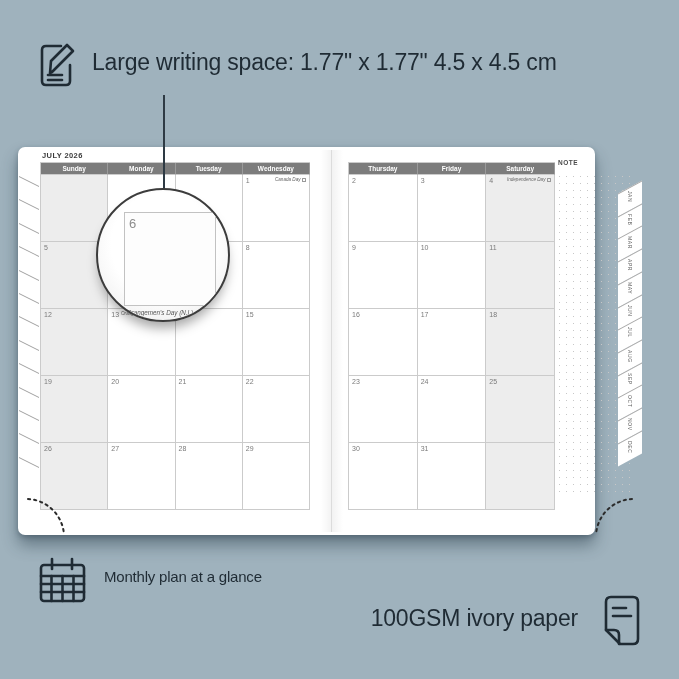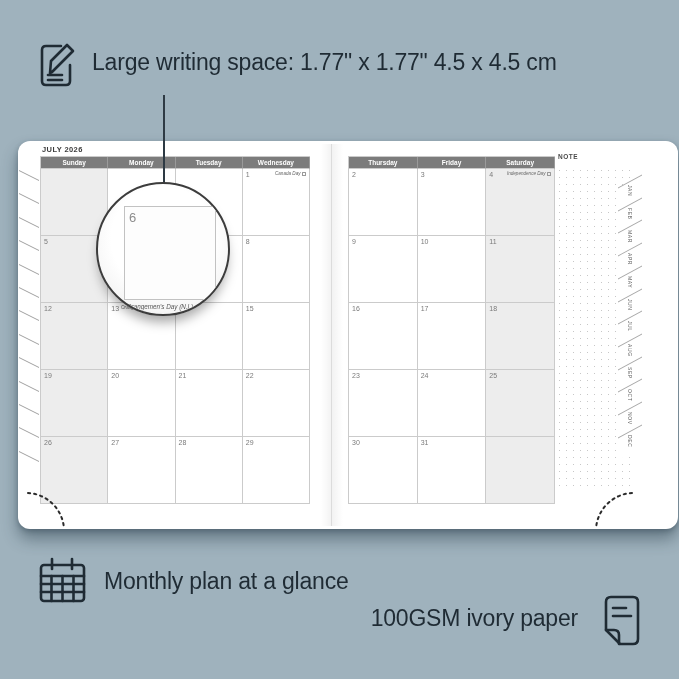--- a/index.html
+++ b/index.html
@@ -10,21 +10,21 @@
   *{margin:0;padding:0;box-sizing:border-box;}
   html,body{width:679px;height:679px;}
   body{background:var(--bg);font-family:"Liberation Sans",sans-serif;position:relative;overflow:hidden;color:var(--ink);}
   .abs{position:absolute;}
 
   
   .callout-top-text{left:92px;top:49px;font-size:23px;font-weight:500;letter-spacing:-0.2px;white-space:nowrap;}
   .leader{left:163px;top:95px;width:2px;height:96px;background:#2E3A44;z-index:6;}
 
   
-  .page{left:18px;top:141px;width:660px;height:388px;background:var(--page);border-radius:12px;
+  .page{left:18px;top:147px;width:577px;height:388px;background:var(--page);border-radius:7px;
         box-shadow:0 10px 16px rgba(30,50,65,.45),0 2px 5px rgba(30,50,65,.3);}
   .month-title{left:24px;top:4px;font-size:7.5px;font-weight:bold;color:#3A3A3A;letter-spacing:.4px;}
   .spine{left:313px;top:3px;width:1px;height:382px;background:#DCDCDC;}
   .spine-sh{left:303px;top:3px;width:22px;height:382px;background:linear-gradient(to right,rgba(0,0,0,0),rgba(0,0,0,.05) 50%,rgba(0,0,0,0));}
 
   .grid{display:grid;grid-template-rows:12px repeat(5,1fr);border-top:1px solid var(--line);border-left:1px solid var(--line);}
   .grid-left{left:22px;top:15px;width:270px;height:348px;grid-template-columns:repeat(4,1fr);}
   .grid-right{left:330px;top:15px;width:207px;height:348px;grid-template-columns:repeat(3,1fr);}
   .h{background:var(--headerbar);color:#fff;font-size:6.5px;font-weight:bold;display:flex;align-items:center;justify-content:center;
      border-right:1px solid #9A9A9A;border-bottom:1px solid var(--line);}
@@ -53,21 +53,21 @@
        background:radial-gradient(circle at 50% 42%,#ffffff 52%,#F5F5F5 74%,#E3E3E3 100%);
        box-shadow:0 9px 12px -3px rgba(0,0,0,.35);overflow:hidden;z-index:7;}
   .mag-cell{left:26px;top:22px;width:92px;height:94px;border:1.5px solid #C2C2C2;background:#FDFDFD;}
   .mag-d{font-size:13px;color:#8C8C8C;}
   .mag-hol{left:0;right:0;top:119px;display:flex;justify-content:center;align-items:center;gap:2px;
            font-size:6.3px;color:#555;}
 
   .arc{overflow:visible;}
 
   
-  .callout-monthly{left:104px;top:568px;font-size:23px;font-weight:500;letter-spacing:-0.2px;white-space:nowrap;}
+  .callout-monthly{left:104px;top:568px;font-size:15px;font-weight:500;letter-spacing:-0.2px;white-space:nowrap;}
   .callout-paper{right:101px;top:605px;font-size:23px;font-weight:500;letter-spacing:-0.2px;white-space:nowrap;}
   svg{display:block;}
 </style>
 </head>
 <body>
 
 <svg class="abs" style="left:37px;top:39px" width="44" height="50" viewBox="0 0 44 50">
   <g fill="none" stroke="#1F2B34" stroke-width="2.6" stroke-linecap="round" stroke-linejoin="round">
     <path d="M24 7 H9 Q5 7 5 11 V42 Q5 46 9 46 H29 Q33 46 33 42 V26"></path>
     <path d="M15 33 L36 12 L30 6 L14 22 L13 34 Z"></path>

